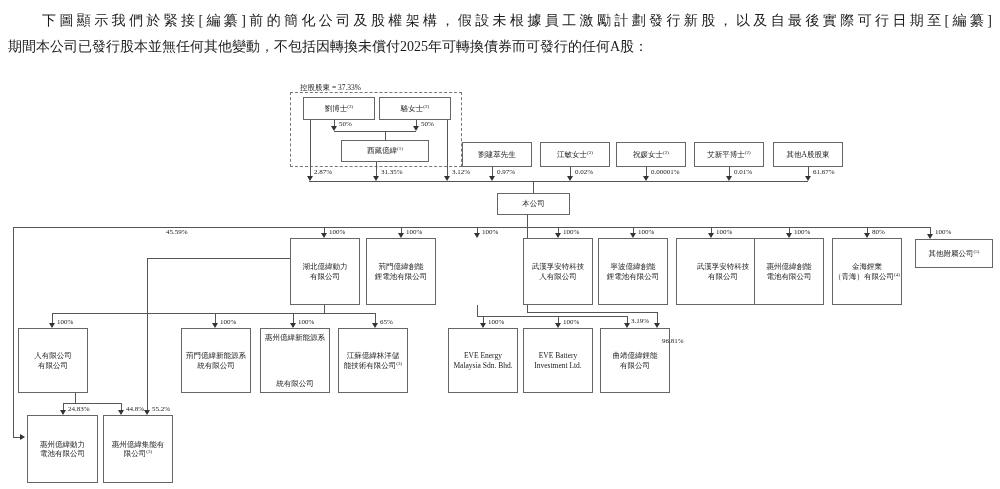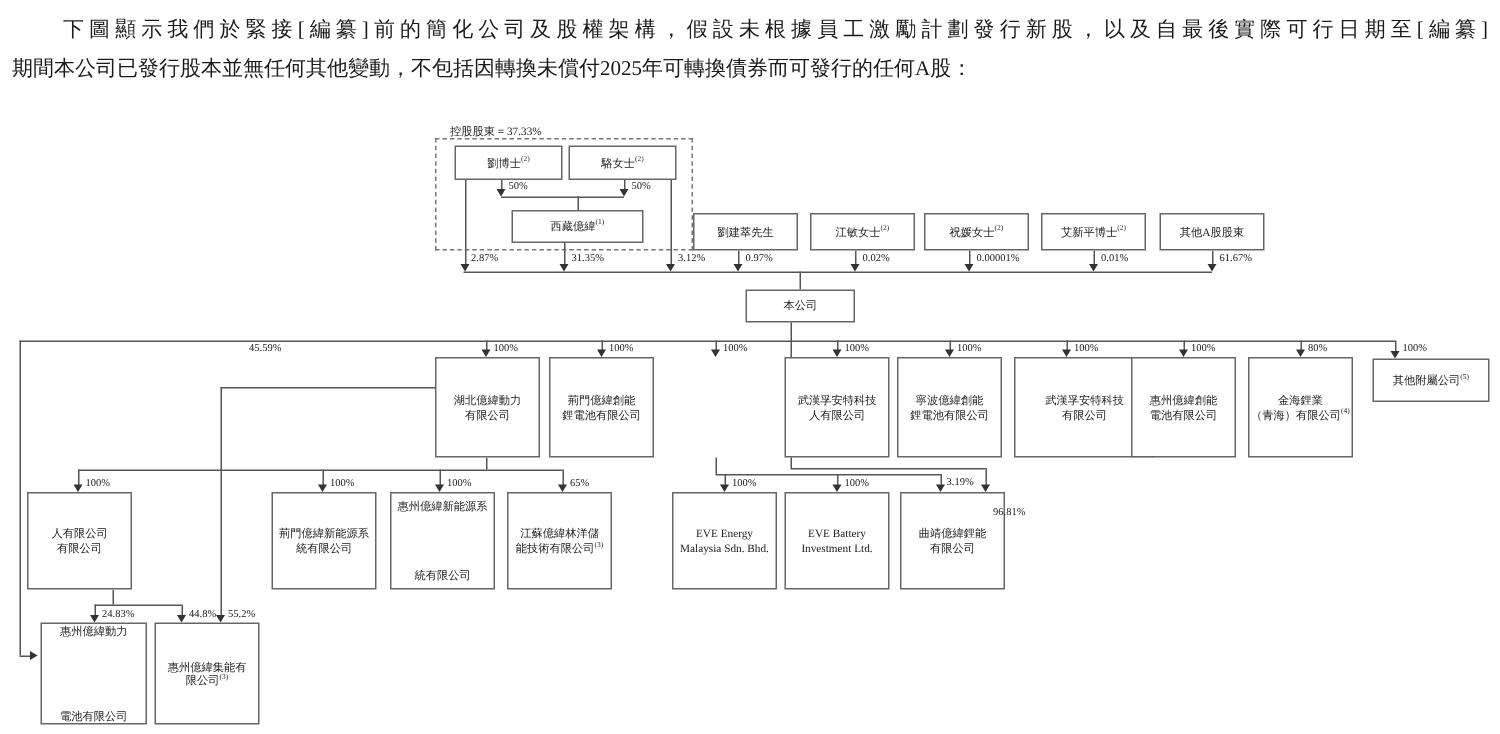--- a/index.html
+++ b/index.html
@@ -193,21 +193,21 @@
         <span class="ln">Malaysia Sdn. Bhd.</span>
       </div>
       <div class="node" style="left: 523px; top: 328px; width: 70px; height: 65px;">
         <span class="ln">EVE Battery</span>
         <span class="ln">Investment Ltd.</span>
       </div>
       <div class="node" style="left: 600px; top: 328px; width: 70px; height: 65px;">
         <span class="ln">曲靖億緯鋰能</span>
         <span class="ln">有限公司</span>
       </div>
-      <div class="node" style="left: 27px; top: 415px; width: 71px; height: 68px; justify-content: space-between;">
+      <div class="node" style="left: 27px; top: 415px; width: 71px; height: 68px;">
         <span class="ln">惠州億緯動力</span>
         <span class="ln">電池有限公司</span>
       </div>
       <div class="node" style="left: 103px; top: 415px; width: 70px; height: 68px;">
         <span class="ln">惠州億緯集能有</span>
         <span class="ln">限公司<sup>(3)</sup></span>
       </div>
       <div class="lbl" style="left: 339px; top: 120px;">50%</div>
       <div class="lbl" style="left: 421px; top: 120px;">50%</div>
       <div class="lbl" style="left: 314px; top: 168px;">2.87%</div>

